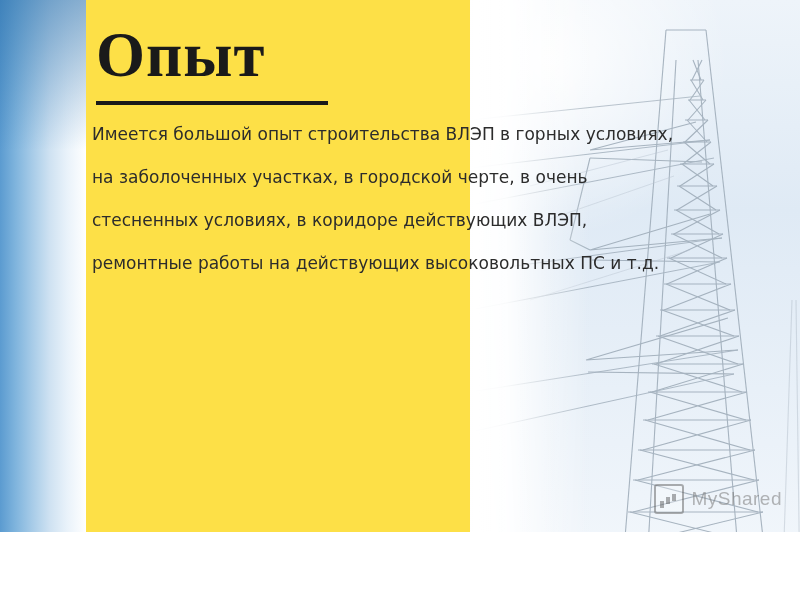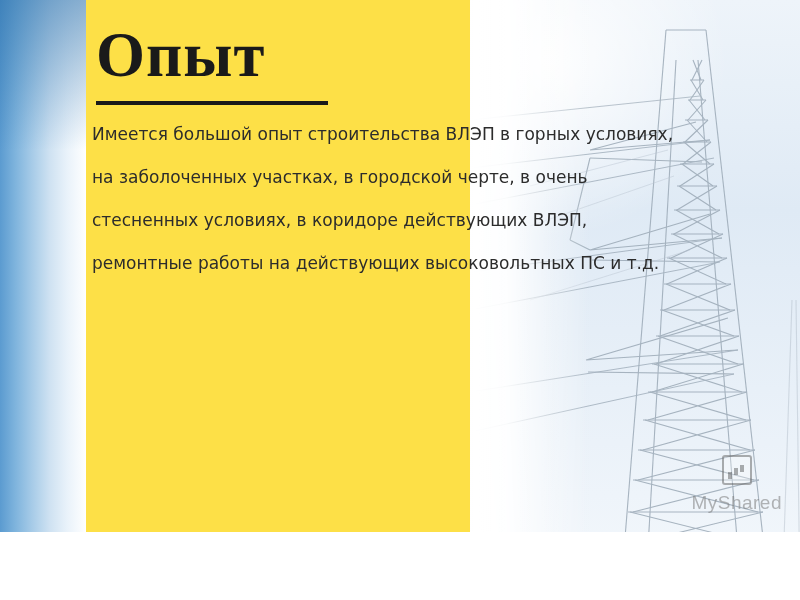--- a/index.html
+++ b/index.html
@@ -122,21 +122,20 @@
   
   .watermark {
     position: absolute;
     right: 18px;
     bottom: 18px;
     z-index: 20;
     display: flex;
     align-items: center;
     gap: 7px;
     opacity: 0.55;
-    flex-direction: column;
   }
   .wm-icon {
     width: 26px;
     height: 26px;
     border: 2px solid #6d6d6d;
     border-radius: 3px;
     position: relative;
     background: rgba(255,255,255,0.5);
   }
   .wm-icon::before {

